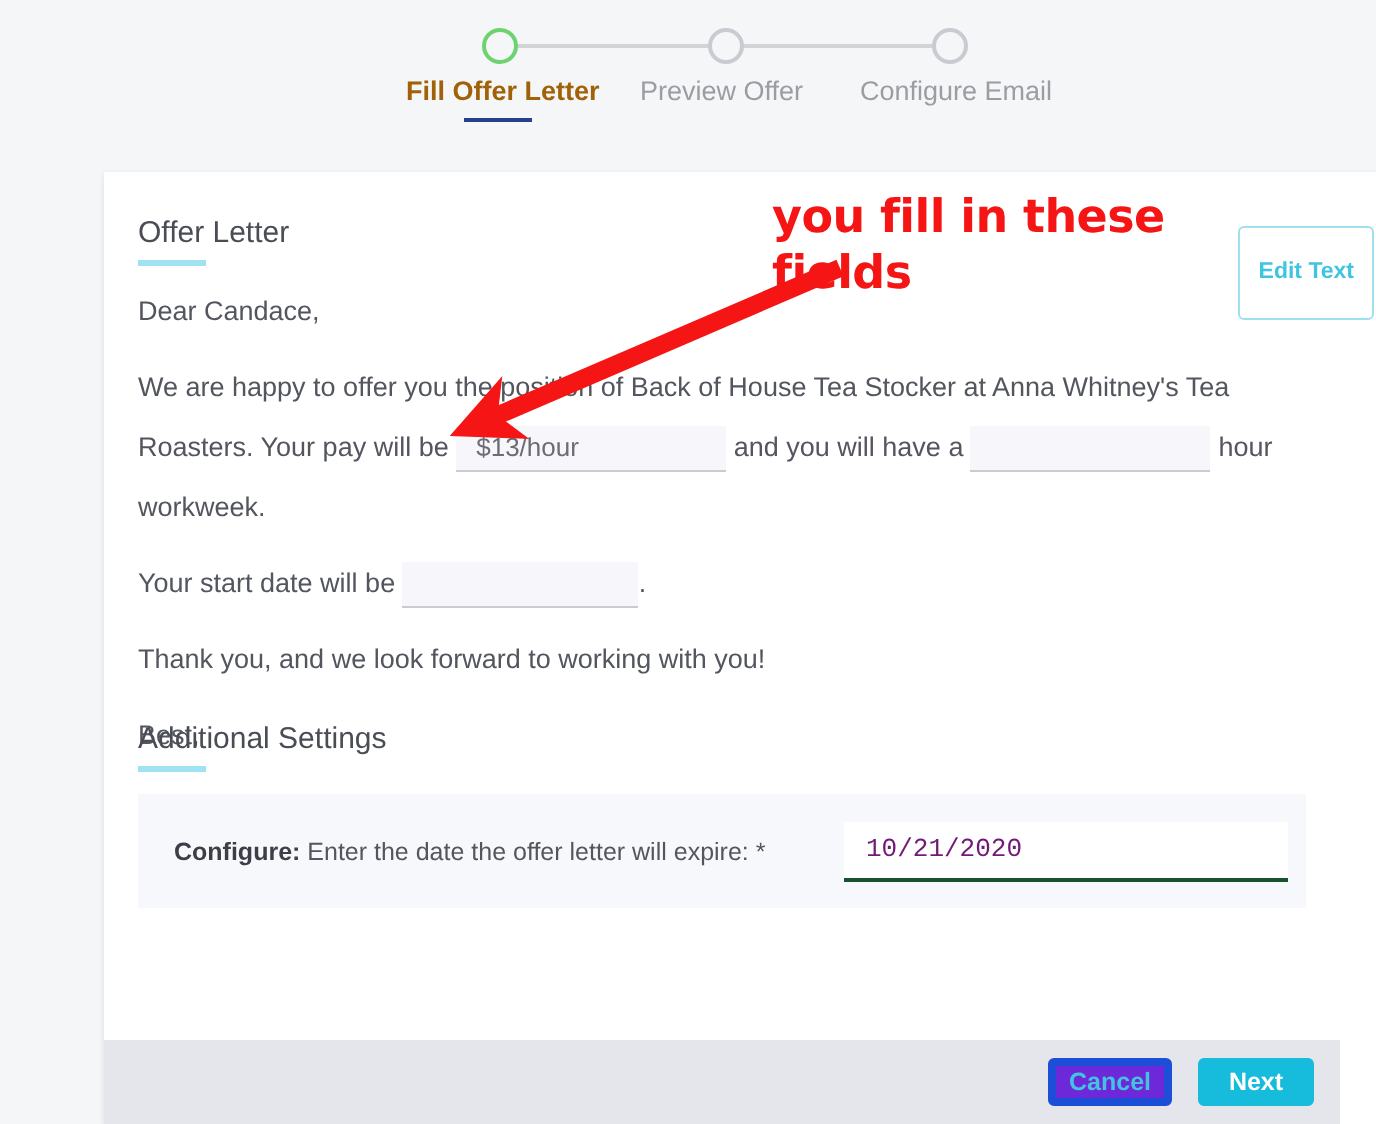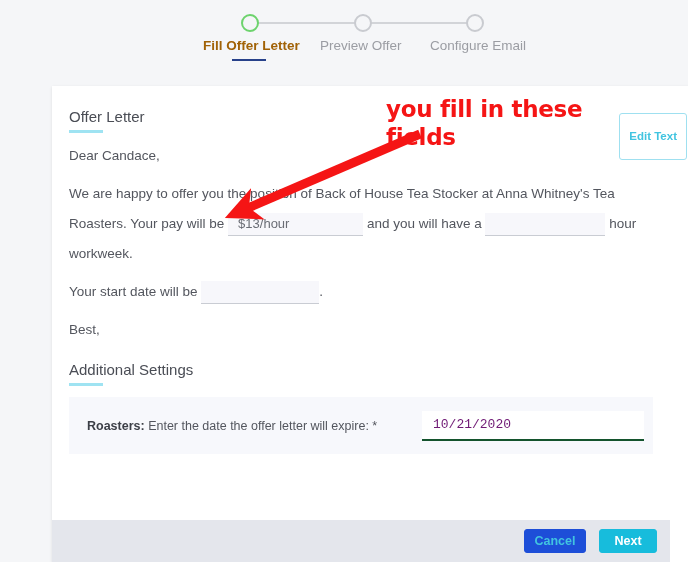--- a/index.html
+++ b/index.html
@@ -81,21 +81,21 @@
   }
   .toggle { position: absolute; right: 18px; top: 50%; transform: translateY(-50%);
             width: 34px; height: 17px; border-radius: 9px; background: #9a9da4; cursor: pointer; }
   .toggle .knob { position: absolute; left: 2px; top: 2px; width: 13px; height: 13px;
                   border-radius: 50%; background: #ffffff; }
 
   
   .footer { position: absolute; left: 52px; top: 520px; width: 618px; height: 42px; background: #e4e6ec; }
   .btn { position: absolute; top: 9px; height: 24px; border-radius: 3px; font-size: 12.5px;
          font-weight: bold; cursor: pointer; line-height: 1; }
-  .btn-cancel { right: 84px; width: 62px; background: #1d4ed8; color: #41c4e0; border: 1px solid #1d4ed8; }
+  .btn-cancel { right: 84px; width: 62px; background: #6d28d9; color: #41c4e0; border: 4px solid #1d4ed8; }
   .btn-next { right: 13px; width: 58px; background: #17bcdc; color: #ffffff; border: 1px solid #17bcdc; }
 
   
   .annot-text {
     position: absolute; left: 386px; top: 95px; width: 200px;
     font-family: "DejaVu Sans", sans-serif; font-weight: bold; font-size: 23px;
     line-height: 28px; color: #f51515; letter-spacing: -0.3px;
     text-shadow: 0 0 3px #fff, 1px 1px 2px #fff, -1px -1px 2px #fff, 1px -1px 2px #fff, -1px 1px 2px #fff;
   }
   .annot-arrow { position: absolute; left: 0; top: 0; width: 688px; height: 562px; pointer-events: none; }
@@ -126,29 +126,30 @@
 
     <button class="edit-text-btn">Edit Text</button>
 
     <div class="letter">
       <p class="p-greet">Dear Candace,</p>
 
       <p class="p-body"><span>We are happy to offer you the position of Back of House Tea Stocker at Anna Whitney's Tea Roasters. Your pay will be</span> <input class="inline-field f-pay" type="text" value="$13/hour" style=""> <span>and you will have a</span> <input class="inline-field f-hours" type="text" value="" style=""> <span>hour workweek.</span></p>
 
       <p class="p-start"><span>Your start date will be</span> <input class="inline-field f-date" type="text" value="" style=""><span>.</span></p>
 
+      <p class="p-thank">Thank you, and we look forward to working with you!</p>
 
       <p>Best,</p>
     </div>
 
     <div class="section-title t-addl">Additional Settings</div>
     <div class="section-rule r-addl"></div>
 
     <div class="setting-row row-1">
-      <div class="row-label"><b>Roasters:</b><span> Enter the date the offer letter will expire: *</span></div>
+      <div class="row-label"><b>Configure:</b><span> Enter the date the offer letter will expire: *</span></div>
       <input class="date-input" type="text" value="10/21/2020" style="">
     </div>
 
 
   </div>
 
   <div class="footer">
     <button class="btn btn-cancel">Cancel</button>
     <button class="btn btn-next">Next</button>
   </div>

